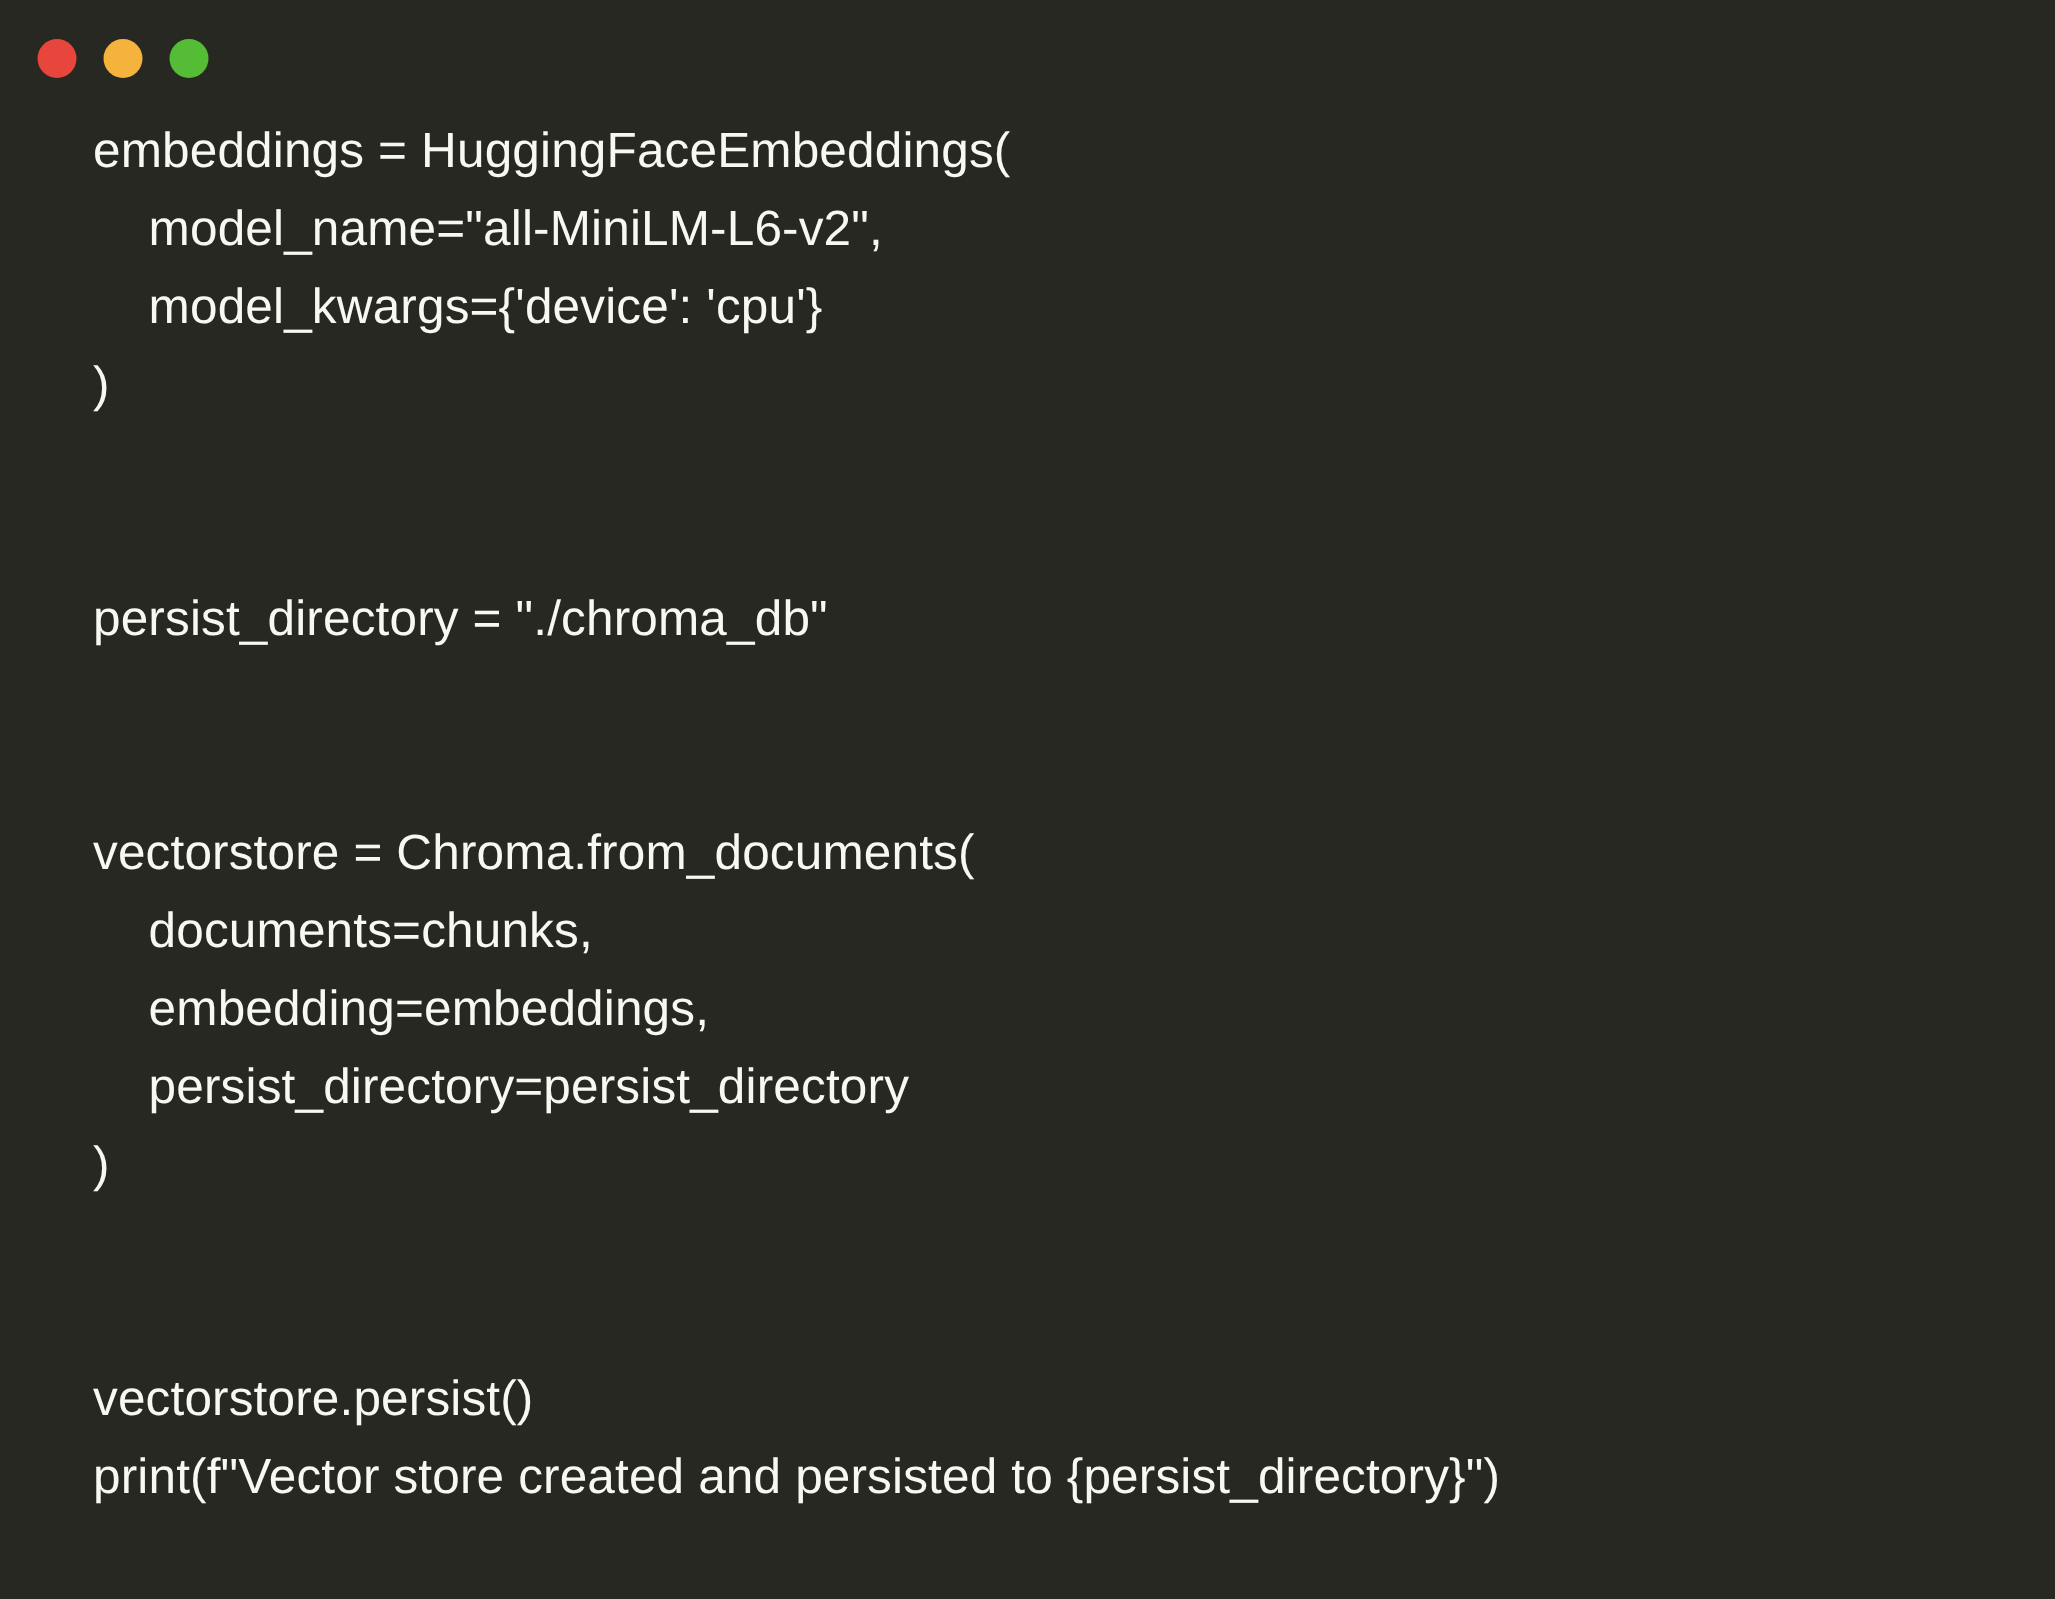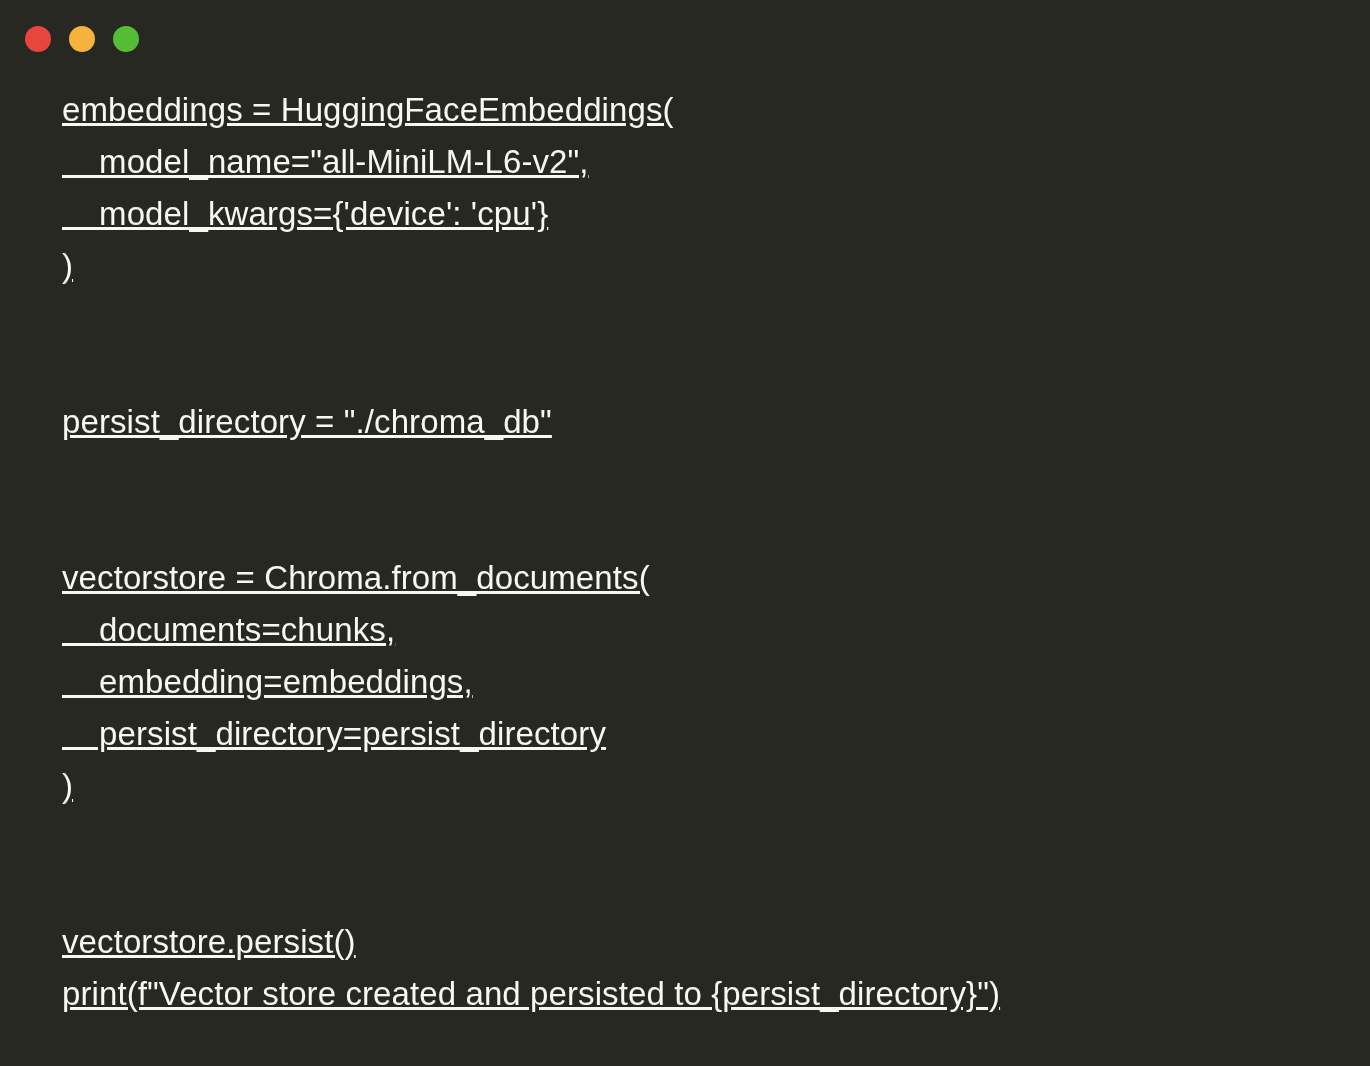--- a/index.html
+++ b/index.html
@@ -37,30 +37,29 @@
     border-radius: 50%;
     margin-right: 18px;
     flex: 0 0 auto;
   }
   .dot-close  { background: #e8453c; }
   .dot-min    { background: #f5b33e; }
   .dot-max    { background: #55bd35; }
 
   #code {
     position: absolute;
-    top: 84px;
+    top: 74px;
     left: 62px;
     width: 1280px;
     color: #f8f8f2;
     font-family: "Liberation Sans", sans-serif;
     font-size: 33px;
     line-height: 52px;
     letter-spacing: 0.1px;
     white-space: pre;
-    text-decoration: underline;
   }
   .line {
     height: 52px;
     white-space: pre;
   }
   .line.blank {
     height: 52px;
   }
 </style>
 </head>

